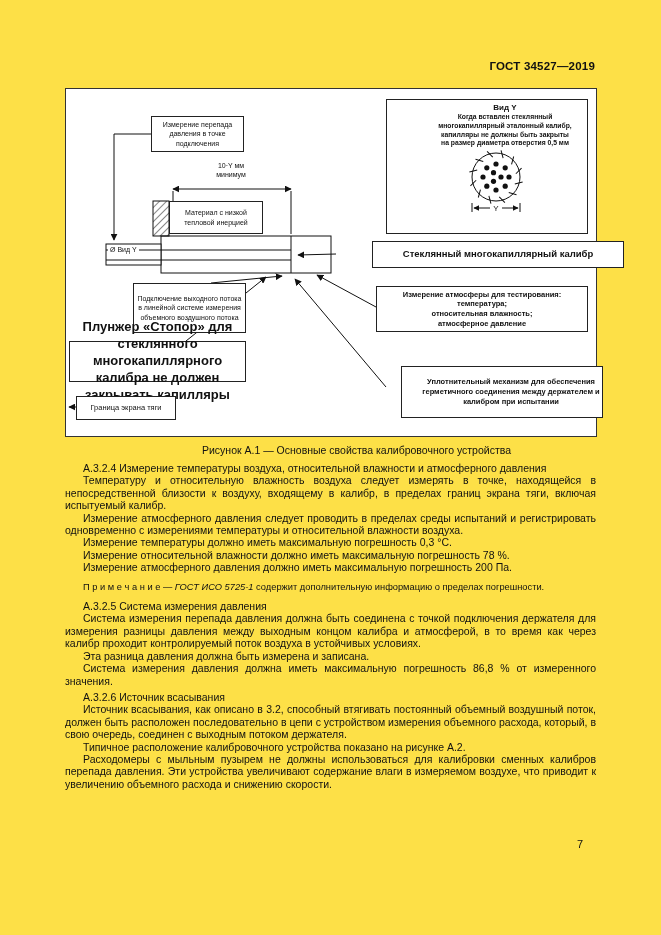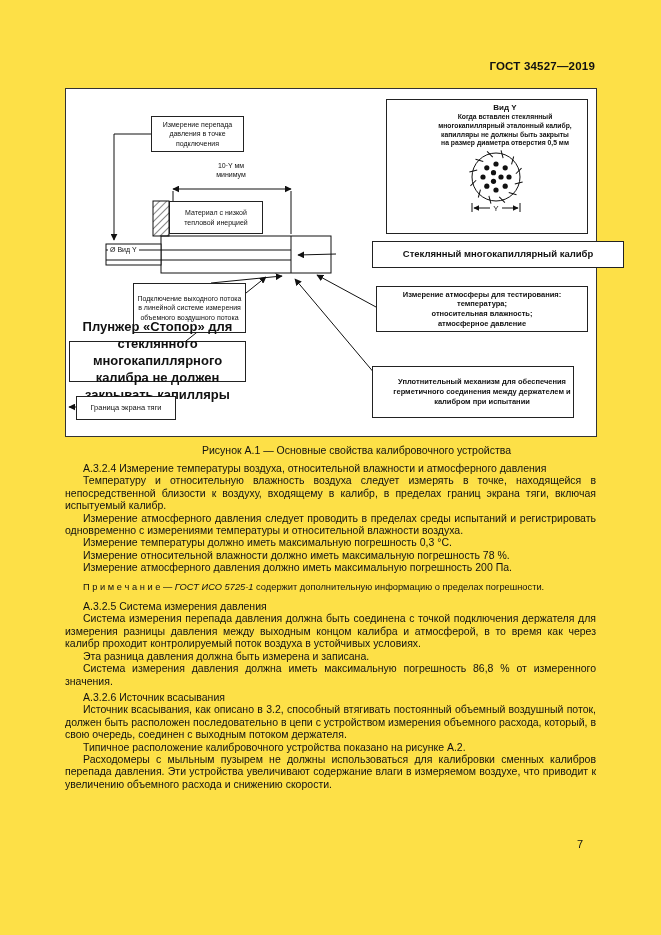--- a/index.html
+++ b/index.html
@@ -169,21 +169,21 @@
 
     <div class="fbox" style="left:67px;top:194px;width:113px;height:50px;">Подключение выходного потока в линейной системе измерения объемного воздушного потока</div>
 
     <div class="fbox bold pre" style="left:310px;top:197px;width:212px;height:46px;font-size:7.5px;">Измерение атмосферы для тестирования:
 температура;
 относительная влажность;
 атмосферное давление</div>
 
     <div class="fbox bold" style="left:3px;top:252px;width:177px;height:41px;font-size:13px;">Плунжер «Стопор» для стеклянного многокапиллярного калибра не должен закрывать капилляры</div>
 
-    <div class="fbox bold" style="left:306px;top:277px;width:202px;height:52px;font-size:7.5px;padding-left:20px;">Уплотнительный механизм для обеспечения герметичного соединения между держателем и калибром при испытании</div>
+    <div class="fbox bold" style="left:335px;top:277px;width:202px;height:52px;font-size:7.5px;padding-left:20px;">Уплотнительный механизм для обеспечения герметичного соединения между держателем и калибром при испытании</div>
 
     <div class="fbox" style="left:10px;top:307px;width:100px;height:24px;font-size:7.5px;text-align:center;">Граница экрана тяги</div>
 
   </div>
 
   <div class="caption">Рисунок А.1 — Основные свойства калибровочного устройства</div>
 
   <div class="body-text">
     <p class="para">А.3.2.4 Измерение температуры воздуха, относительной влажности и атмосферного давления</p>
     <p class="para">Температуру и относительную влажность воздуха следует измерять в точке, находящейся в непосредственной близости к воздуху, входящему в калибр, в пределах границ экрана тяги, включая испытуемый калибр.</p>

